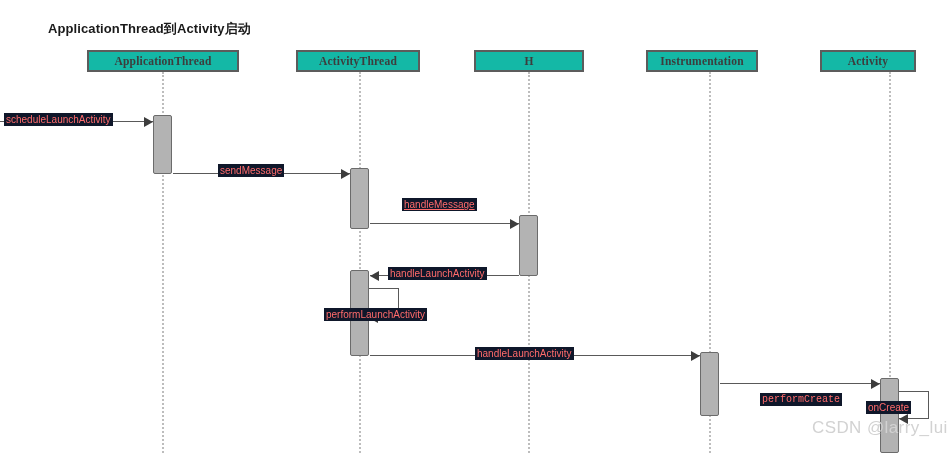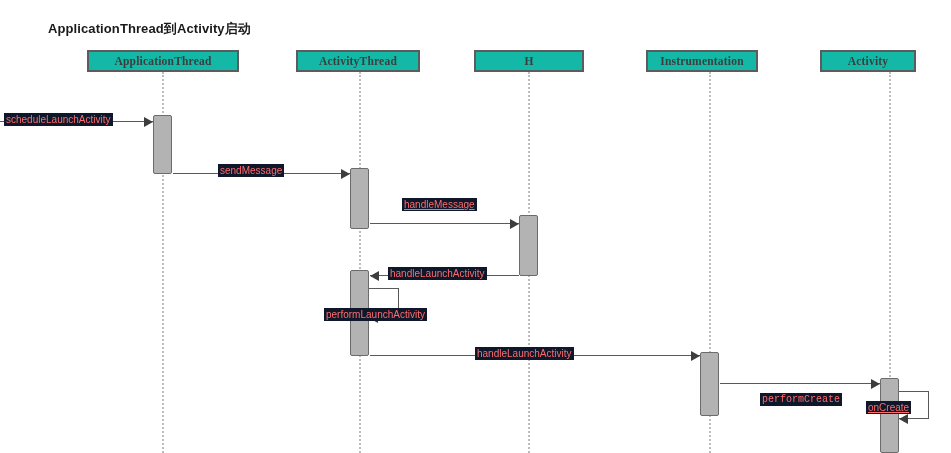--- a/index.html
+++ b/index.html
@@ -158,34 +158,35 @@
       <div class="arrowhead right" style="top: 351px; left: 691px;"></div>
       <div class="msg-label" style="left: 475px; top: 347px;">handleLaunchActivity</div>
       <div class="msg-line" style="left: 720px; top: 383px; width: 160px;"></div>
       <div class="arrowhead right" style="top: 379px; left: 871px;"></div>
       <div class="msg-label" style="left: 760px; top: 393px; font-family: Liberation Mono, monospace;">performCreate</div>
       <div class="selfloop" style="left: 369px; top: 288px; width: 30px; height: 30px;"></div>
       <div class="arrowhead left" style="left: 369px; top: 313px;"></div>
       <div class="msg-label" style="left: 293px; top: 308px; margin-left: 31px;">performLaunchActivity</div>
       <div class="selfloop" style="left: 899px; top: 391px; width: 30px; height: 28px;"></div>
       <div class="arrowhead left" style="left: 899px; top: 414px;"></div>
-      <div class="msg-label" style="left: 866px; top: 401px; text-decoration: underline;">onCreate</div>
+      <div class="msg-label" style="left: 866px; top: 401px;">onCreate</div>
     </div>
   <div id="participants-layer">
       <div class="participant" style="left: 87px; top: 50px; width: 152px;">
         <span class="p-label">ApplicationThread</span>
       </div>
       <div class="participant" style="left: 296px; top: 50px; width: 124px;">
         <span class="p-label">ActivityThread</span>
       </div>
       <div class="participant" style="left: 474px; top: 50px; width: 110px;">
         <span class="p-label">H</span>
       </div>
       <div class="participant" style="left: 646px; top: 50px; width: 112px;">
         <span class="p-label">Instrumentation</span>
       </div>
       <div class="participant" style="left: 820px; top: 50px; width: 96px;">
         <span class="p-label">Activity</span>
       </div>
     </div>
 
+  <div class="watermark" style="left: 812px; top: 418px;">CSDN @larry_lui</div>
 
 </div>
 
 </body></html>

